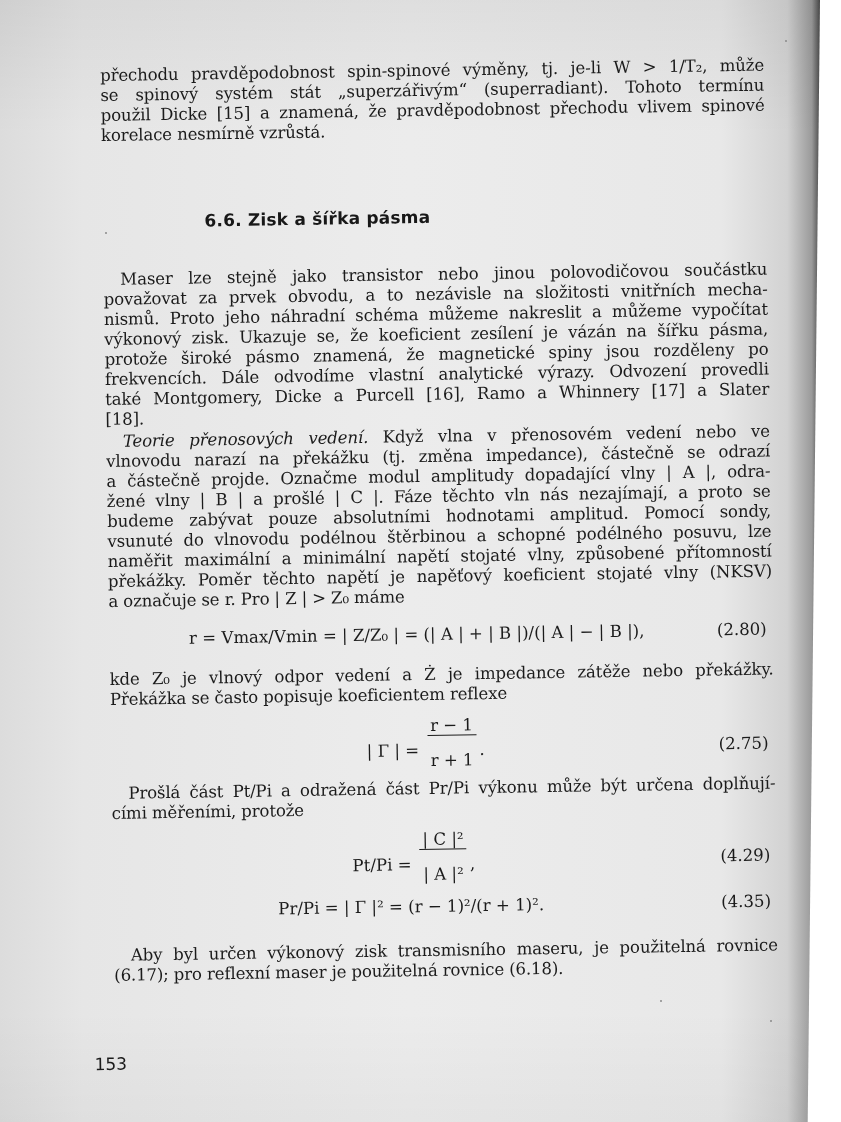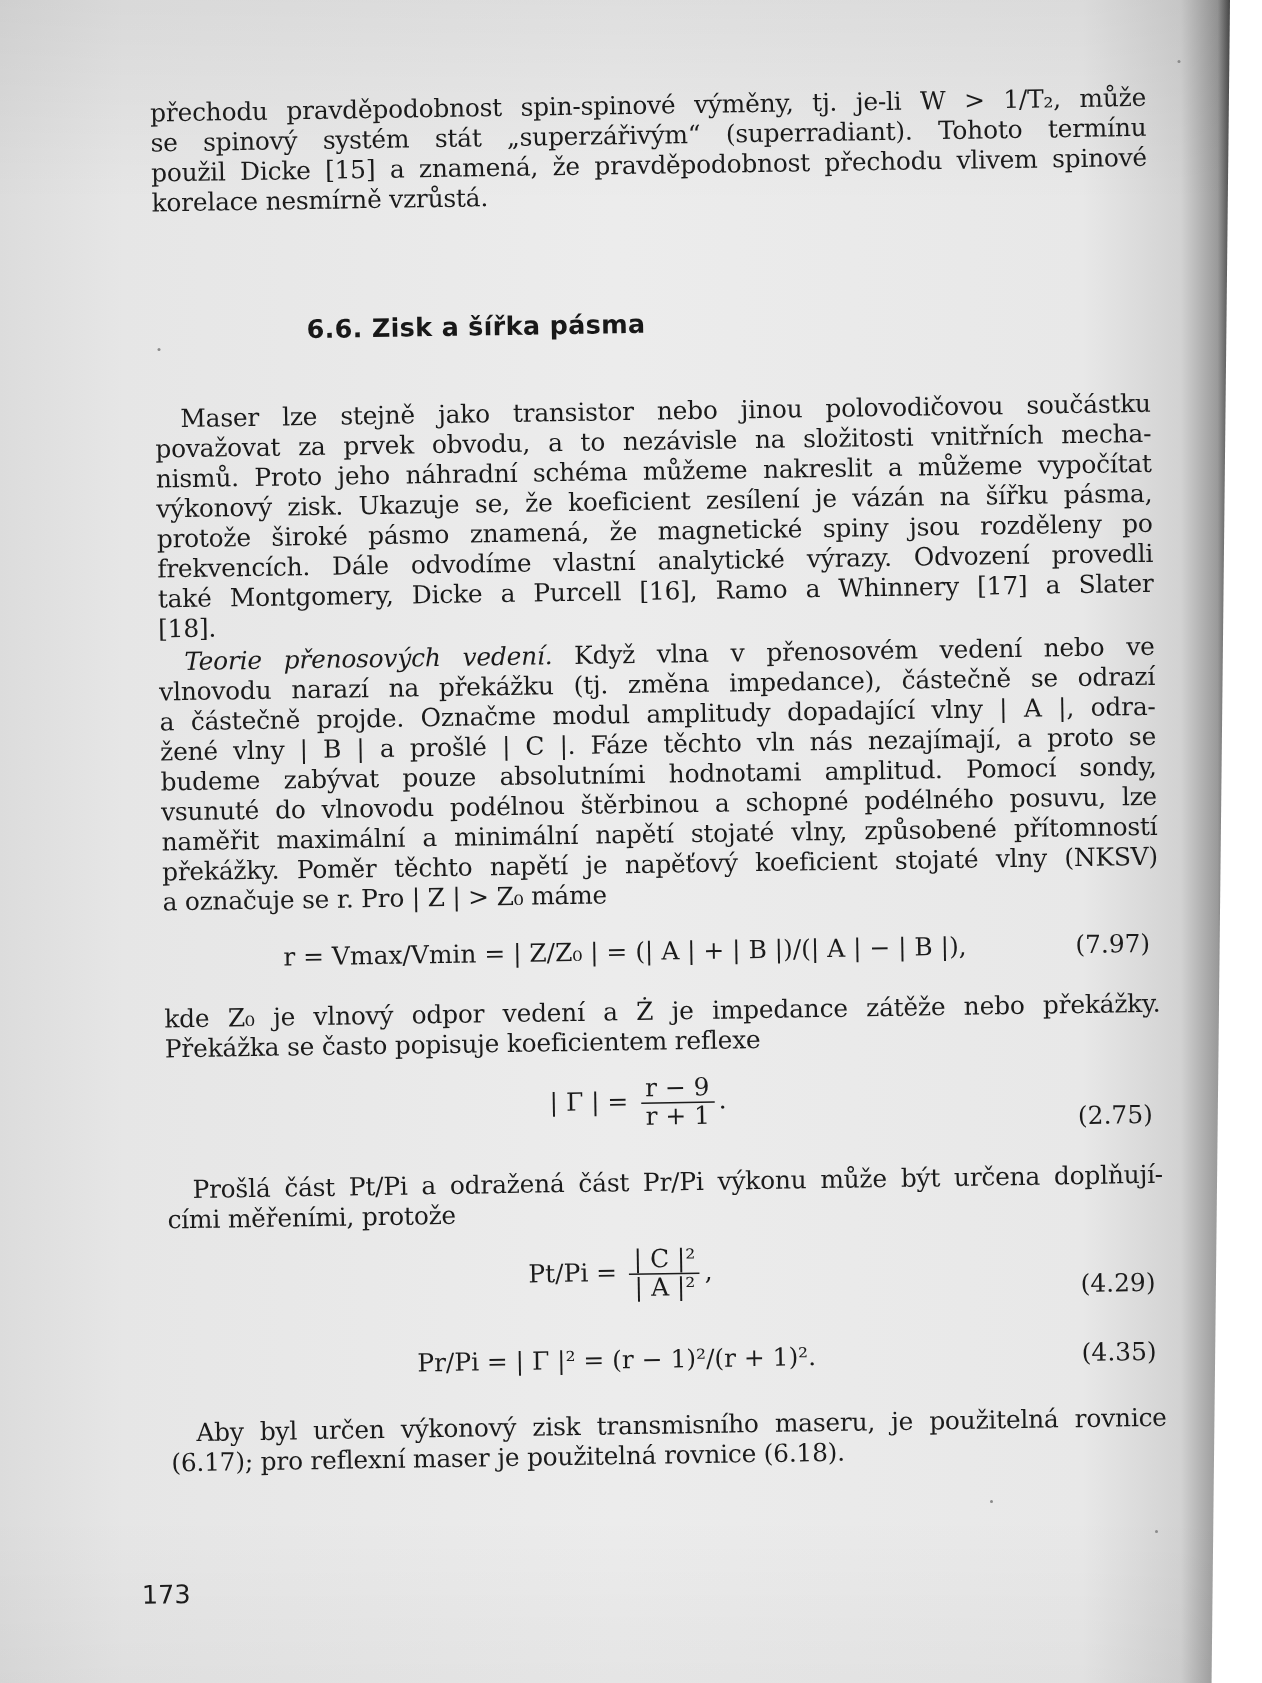--- a/index.html
+++ b/index.html
@@ -85,21 +85,21 @@
       margin: 0 3px;
     }
     .frac .num {
       display: block;
       padding: 0 3px;
       border-bottom: 1px solid #1b1b1b;
       line-height: 18px;
     }
     .frac .den {
       display: block;
-      padding: 0 3px;
+      padding: 16px 3px;
       line-height: 18px;
     }
     .page-number {
       position: absolute;
       left: 79px;
       top: 1054px;
       font-family: "DejaVu Sans", "Liberation Sans", sans-serif;
       font-size: 17px;
       color: #1b1b1b;
     }
@@ -144,31 +144,31 @@
     <div class="line" style="top:472px">a částečně projde. Označme modul amplitudy dopadající vlny | A |, odra-</div>
     <div class="line" style="top:492px">žené vlny | B | a prošlé | C |. Fáze těchto vln nás nezajímají, a proto se</div>
     <div class="line" style="top:512px">budeme zabývat pouze absolutními hodnotami amplitud. Pomocí sondy,</div>
     <div class="line" style="top:532px">vsunuté do vlnovodu podélnou štěrbinou a schopné podélného posuvu, lze</div>
     <div class="line" style="top:552px">naměřit maximální a minimální napětí stojaté vlny, způsobené přítomností</div>
     <div class="line" style="top:572px">překážky. Poměr těchto napětí je napěťový koeficient stojaté vlny (NKSV)</div>
     <div class="line last" style="top:592px">a označuje se r. Pro | Z | &gt; Z₀ máme</div>
   </div>
 
   <div class="eq" style="left:180px; top:630px;">r = Vmax/Vmin = | Z/Z₀ | = (| A | + | B |)/(| A | − | B |),</div>
-  <div class="eqnum" style="top:630px;">(7.97)</div>
+  <div class="eqnum" style="top:630px;">(2.80)</div>
 
   <div>
     <div class="line" style="top:670px">kde Z₀ je vlnový odpor vedení a Ż je impedance zátěže nebo překážky.</div>
     <div class="line last" style="top:690px">Překážka se často popisuje koeficientem reflexe</div>
   </div>
 
   <div class="eq" style="left:356px; top:722px;">
     <span>| Γ | =</span>
     <span class="frac">
-      <span class="num">r − 9</span>
+      <span class="num">r − 1</span>
       <span class="den">r + 1</span>
     </span><span>.</span>
   </div>
   <div class="eqnum" style="top:744px;">(2.75)</div>
 
   <div>
     <div class="line indent" style="top:784px">Prošlá část Pt/Pi a odražená část Pr/Pi výkonu může být určena doplňují-</div>
     <div class="line last" style="top:804px">cími měřeními, protože</div>
   </div>
 
@@ -182,19 +182,19 @@
   <div class="eqnum" style="top:856px;">(4.29)</div>
 
   <div class="eq" style="left:265px; top:902px;">Pr/Pi = | Γ |² = (r − 1)²/(r + 1)².</div>
   <div class="eqnum" style="top:902px;">(4.35)</div>
 
   <div>
     <div class="line indent" style="top:946px">Aby byl určen výkonový zisk transmisního maseru, je použitelná rovnice</div>
     <div class="line last" style="top:966px">(6.17); pro reflexní maser je použitelná rovnice (6.18).</div>
   </div>
 
-  <div class="page-number">173</div>
+  <div class="page-number">153</div>
 </div>
 
 <div class="speck" style="left:105px; top:232px;"></div>
 <div class="speck" style="left:770px; top:1020px;"></div>
 <div class="speck" style="left:660px; top:1000px;"></div>
 <div class="speck" style="left:785px; top:40px;"></div>
 
 </body></html>

